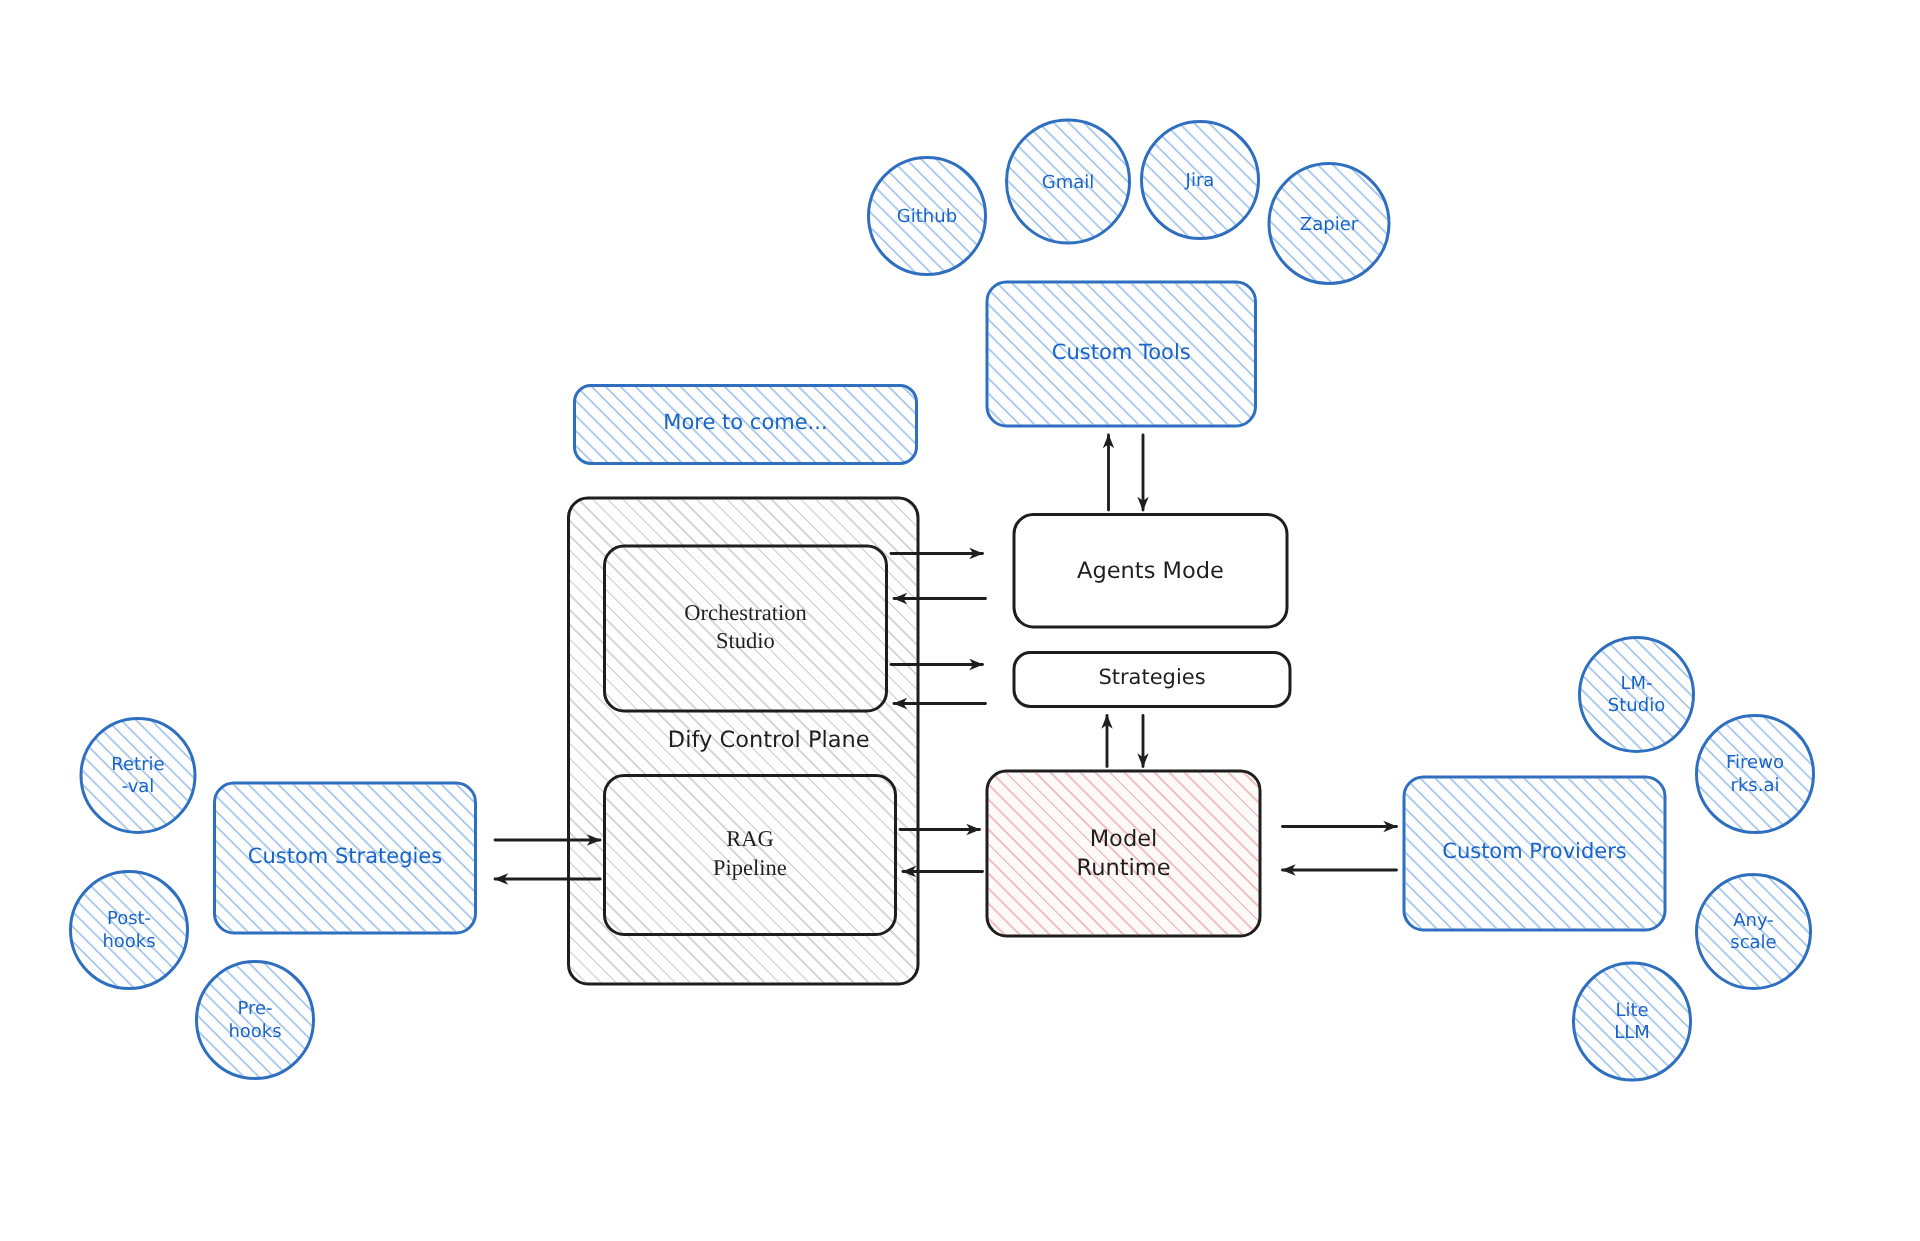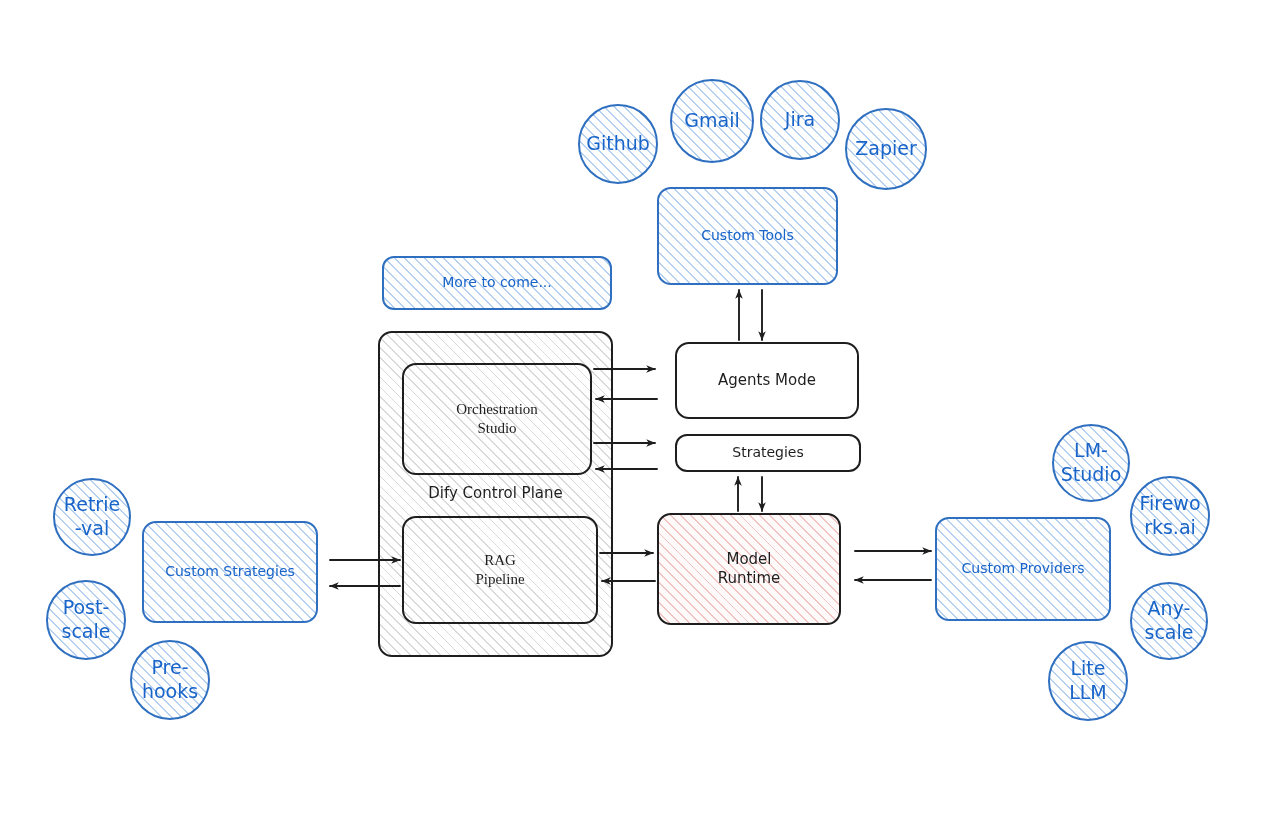--- a/index.html
+++ b/index.html
@@ -63,27 +63,27 @@
        rgba(255,255,255,0) 7px);
   }
 
   .circle{border-radius:50%;}
   .rounded{border-radius:14px;}
   .pill{border-radius:12px;}
 
   
   .fs15{font-size:15px;}
   .fs14{font-size:14px;}
-  .fs13{font-size:19px;}
+  .fs13{font-size:12px;}
 
   
   #dify-control-plane{z-index:2;}
   #dify-plane-label{
     position:absolute;z-index:4;color:#1e1e1e;font-size:15px;
-    white-space:nowrap;text-align:center;
+    white-space:nowrap;text-align:center;padding-left:17px;
   }
 
   svg#edges{
     position:absolute;left:0;top:0;width:1280px;height:827px;
     z-index:5;pointer-events:none;
   }
 </style>
 </head>
 <body>
 
@@ -146,21 +146,21 @@
   <div class="node rounded pink fs15" style=";left:657px;top:513px;width:184px;height:112px">Model
 Runtime</div>
 
   <div class="node rounded blue fs14" style=";left:142px;top:521px;width:176px;height:102px">Custom Strategies</div>
 
   <div class="node rounded blue fs14" style=";left:935px;top:517px;width:176px;height:104px">Custom Providers</div>
 
   <div class="node circle blue fs13" style=";left:53px;top:478px;width:78px;height:78px">Retrie
 -val</div>
   <div class="node circle blue fs13" style=";left:46px;top:580px;width:80px;height:80px">Post-
-scale</div>
+hooks</div>
   <div class="node circle blue fs13" style=";left:130px;top:640px;width:80px;height:80px">Pre-
 hooks</div>
 
   <div class="node circle blue fs13" style=";left:1052px;top:424px;width:78px;height:78px">LM-
 Studio</div>
   <div class="node circle blue fs13" style=";left:1130px;top:476px;width:80px;height:80px">Firewo
 rks.ai</div>
   <div class="node circle blue fs13" style=";left:1130px;top:582px;width:78px;height:78px">Any-
 scale</div>
   <div class="node circle blue fs13" style=";left:1048px;top:641px;width:80px;height:80px">Lite

